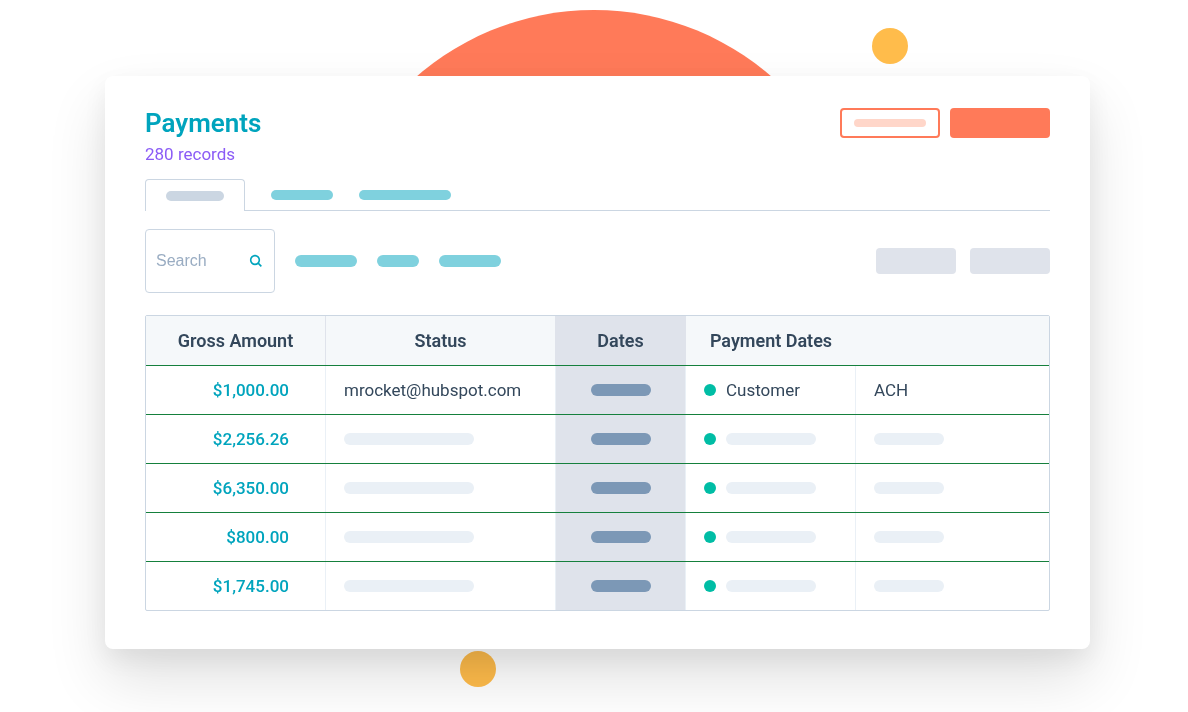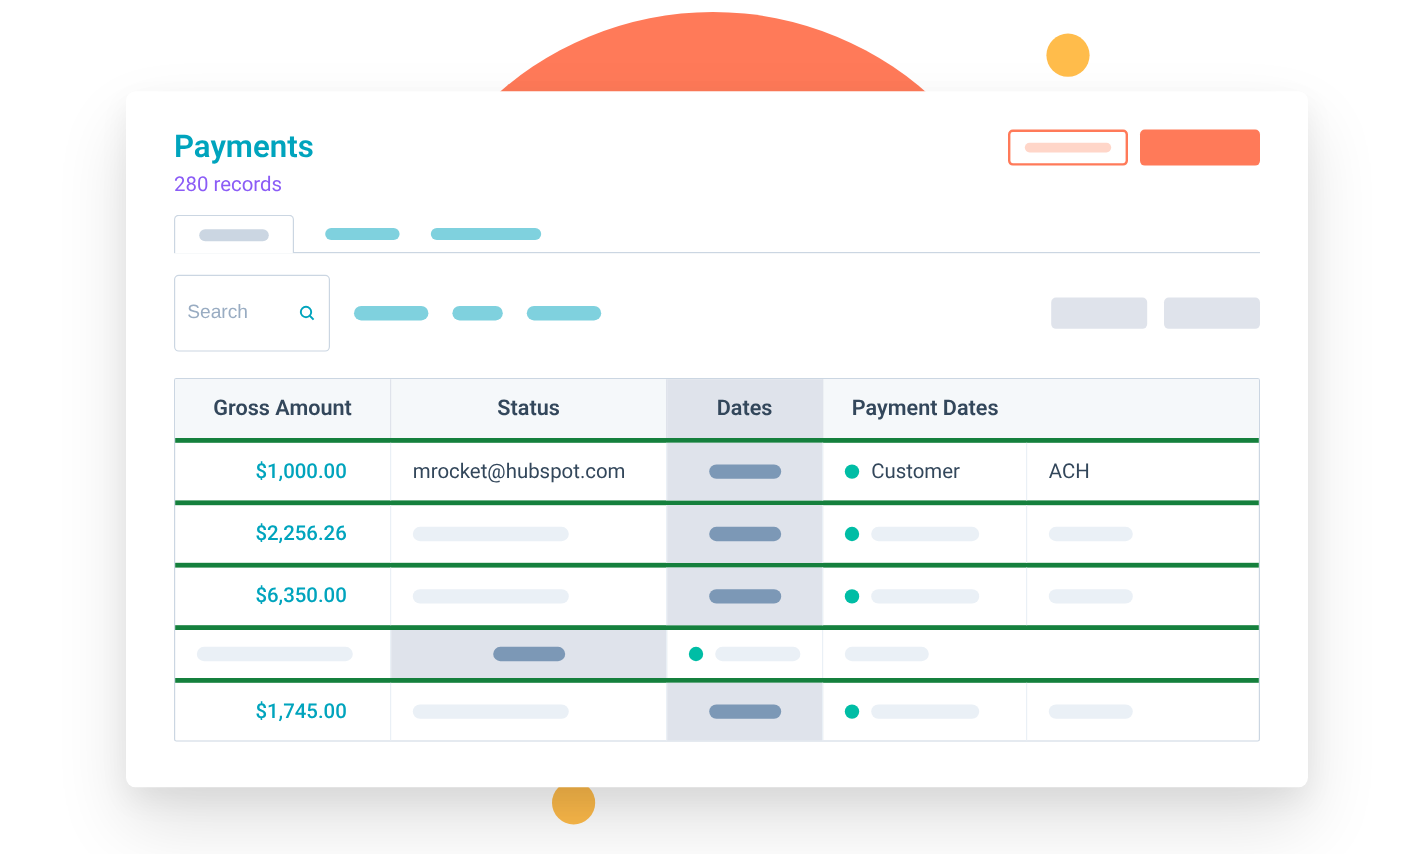--- a/index.html
+++ b/index.html
@@ -193,21 +193,21 @@
       color: #33475b;
       font-size: 18px;
       border-right: 1px solid #dfe3eb;
       text-align: center;
     }
     .th:last-child{ border-right:none; }
     .th-dates { background: #dfe3eb; }
     .trow {
       display: grid;
       grid-template-columns: 180px 230px 130px 170px 1fr;
-      border-top: 4px solid #15803d;
+      border-top: 1px solid #15803d;
     }
     .td {
       padding: 14px 18px;
       font-size: 17px;
       color: #33475b;
       border-right: 1px solid #eaf0f6;
       display: flex;
       align-items: center;
     }
     .td:last-child{ border-right:none; }
@@ -337,20 +337,21 @@
       <div class="td">
           <span class="status-dot"></span>
           <span class="placeholder-pill" style="width:90px"></span>
         </div>
       <div class="td">
           <span class="placeholder-pill" style="width:70px"></span>
         </div>
     </div>
 
     <div class="trow">
+      <div class="td td-amount">$800.00</div>
       <div class="td">
           <span class="placeholder-pill" style="width:130px"></span>
         </div>
       <div class="td td-dates">
           <span class="date-pill"></span>
         </div>
       <div class="td">
           <span class="status-dot"></span>
           <span class="placeholder-pill" style="width:90px"></span>
         </div>

